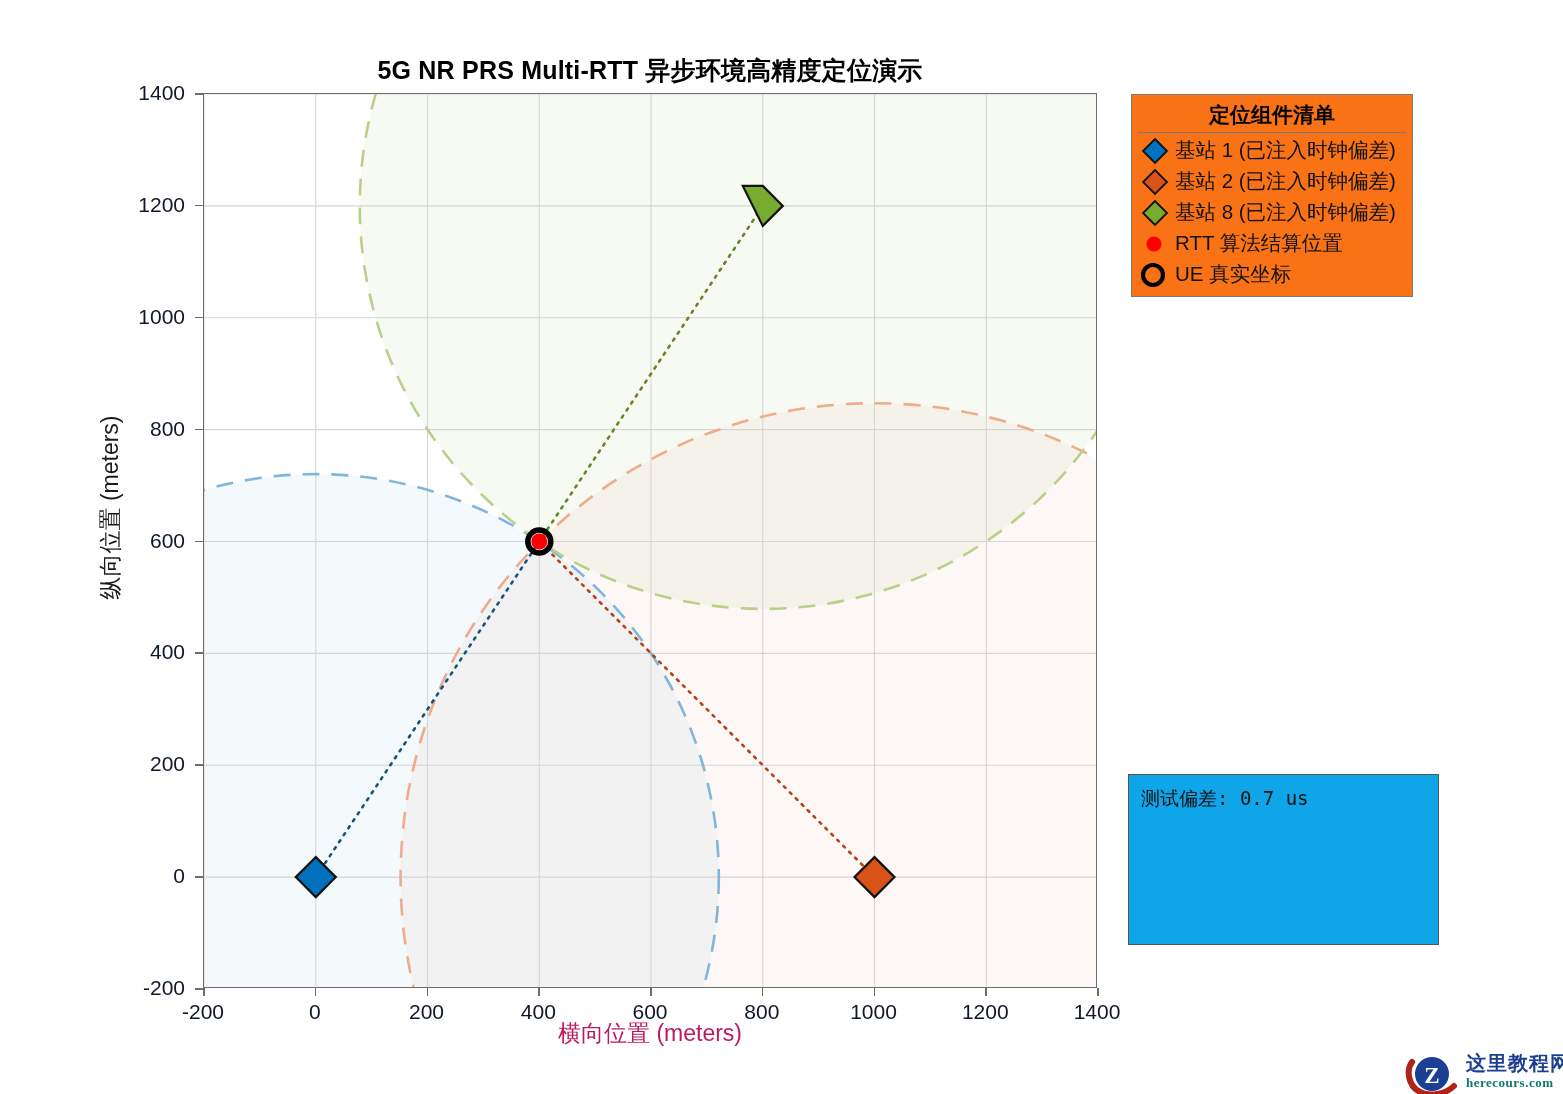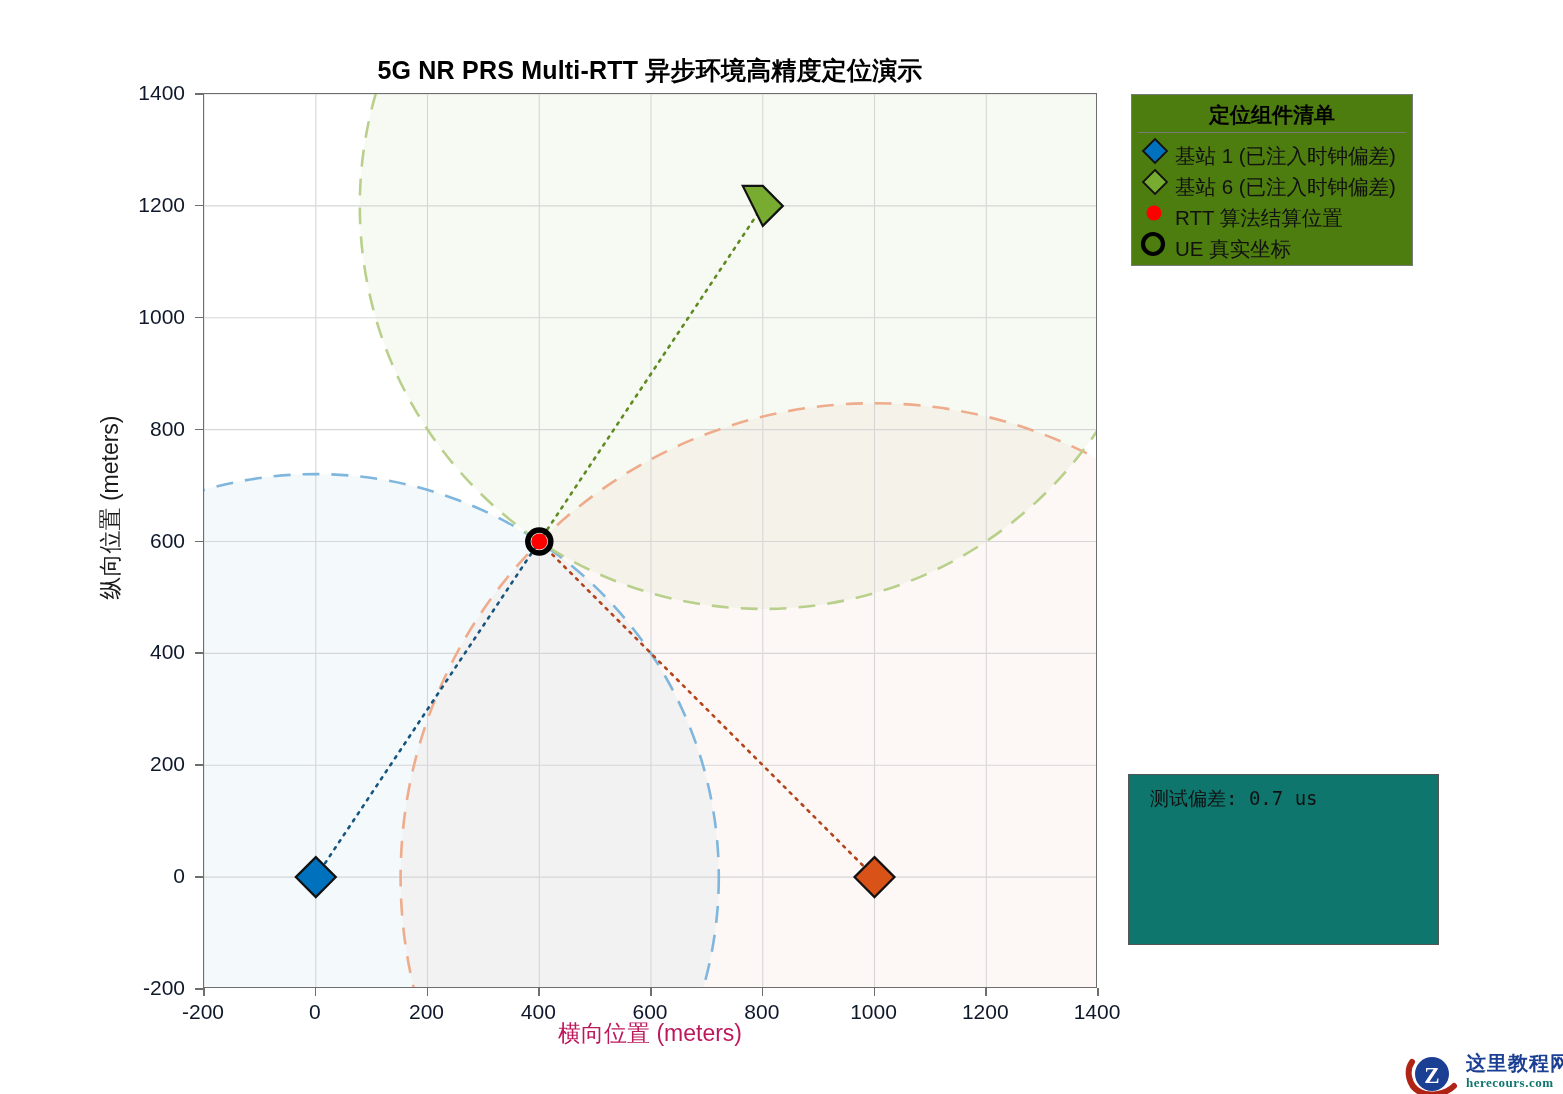--- a/index.html
+++ b/index.html
@@ -46,39 +46,39 @@
   }
   #ylabel{
     position:absolute;left:-40px;top:480px;width:300px;text-align:center;
     font-size:23px;color:#1a1a1a;white-space:nowrap;
     transform:rotate(-90deg);transform-origin:center center;
   }
 
   
   #legend{
     position:absolute;left:1131px;top:82px;width:282px;
-    background:#4d7c0f;border:1.4px solid #7a7a7a;
+    background:#f97316;border:1.4px solid #7a7a7a;
     padding:4px 6px 6px 6px;box-sizing:border-box;
   }
   #legend-title{
     text-align:center;font-size:21px;font-weight:bold;color:#000;
     padding:2px 0 3px 0;border-bottom:1.3px solid #7a7a7a;margin-bottom:2px;
   }
   .legend-row{
-    display:flex;align-items:flex-end;height:31px;gap:3px;
+    display:flex;align-items:center;height:31px;gap:3px;
   }
   .legend-row .lg-label{font-size:20.5px;color:#111;white-space:nowrap;line-height:1;}
   .lg-marker{width:34px;height:30px;flex:0 0 34px;position:relative;}
   .lg-marker svg{position:absolute;left:0;top:0;}
 
   
   #info-box{
     position:absolute;left:1128px;top:762px;width:311px;height:171px;
-    background:#0f766e;border:1.4px solid #555;box-sizing:border-box;
-    padding:10px 21px;
+    background:#0ea5e9;border:1.4px solid #555;box-sizing:border-box;
+    padding:10px 12px;
   }
   .info-line{
     font-family:"DejaVu Sans Mono","Liberation Mono",monospace;
     font-size:19px;line-height:1.45;color:#111;white-space:nowrap;
   }
 
   
   #watermark{position:absolute;left:1404px;top:1036px;width:150px;height:54px;}
   #wm-text-main{
     position:absolute;left:62px;top:2px;font-size:20px;font-weight:bold;
@@ -198,28 +198,36 @@
 
     <div class="legend-row">
       <span class="lg-marker">
         <svg width="34" height="30" viewBox="0 0 34 30">
             <polygon points="17,3 29,15 17,27 5,15" fill="#0072BD" stroke="#121212" stroke-width="1.8"></polygon>
           </svg>
       </span>
       <span class="lg-label">基站 1 (已注入时钟偏差)</span>
     </div>
 
+    <div class="legend-row">
+      <span class="lg-marker">
+        <svg width="34" height="30" viewBox="0 0 34 30">
+            <polygon points="17,3 29,15 17,27 5,15" fill="#D95319" stroke="#121212" stroke-width="1.8"></polygon>
+          </svg>
+      </span>
+      <span class="lg-label">基站 2 (已注入时钟偏差)</span>
+    </div>
 
     <div class="legend-row">
       <span class="lg-marker">
         <svg width="34" height="30" viewBox="0 0 34 30">
             <polygon points="17,3 29,15 17,27 5,15" fill="#77AC30" stroke="#121212" stroke-width="1.8"></polygon>
           </svg>
       </span>
-      <span class="lg-label">基站 6 (已注入时钟偏差)</span>
+      <span class="lg-label">基站 8 (已注入时钟偏差)</span>
     </div>
 
     <div class="legend-row">
       <span class="lg-marker">
         <svg width="34" height="30" viewBox="0 0 34 30">
             <circle cx="16" cy="15" r="7.5" fill="#FF0000"></circle>
           </svg>
       </span>
       <span class="lg-label">RTT 算法结算位置</span>
     </div>

